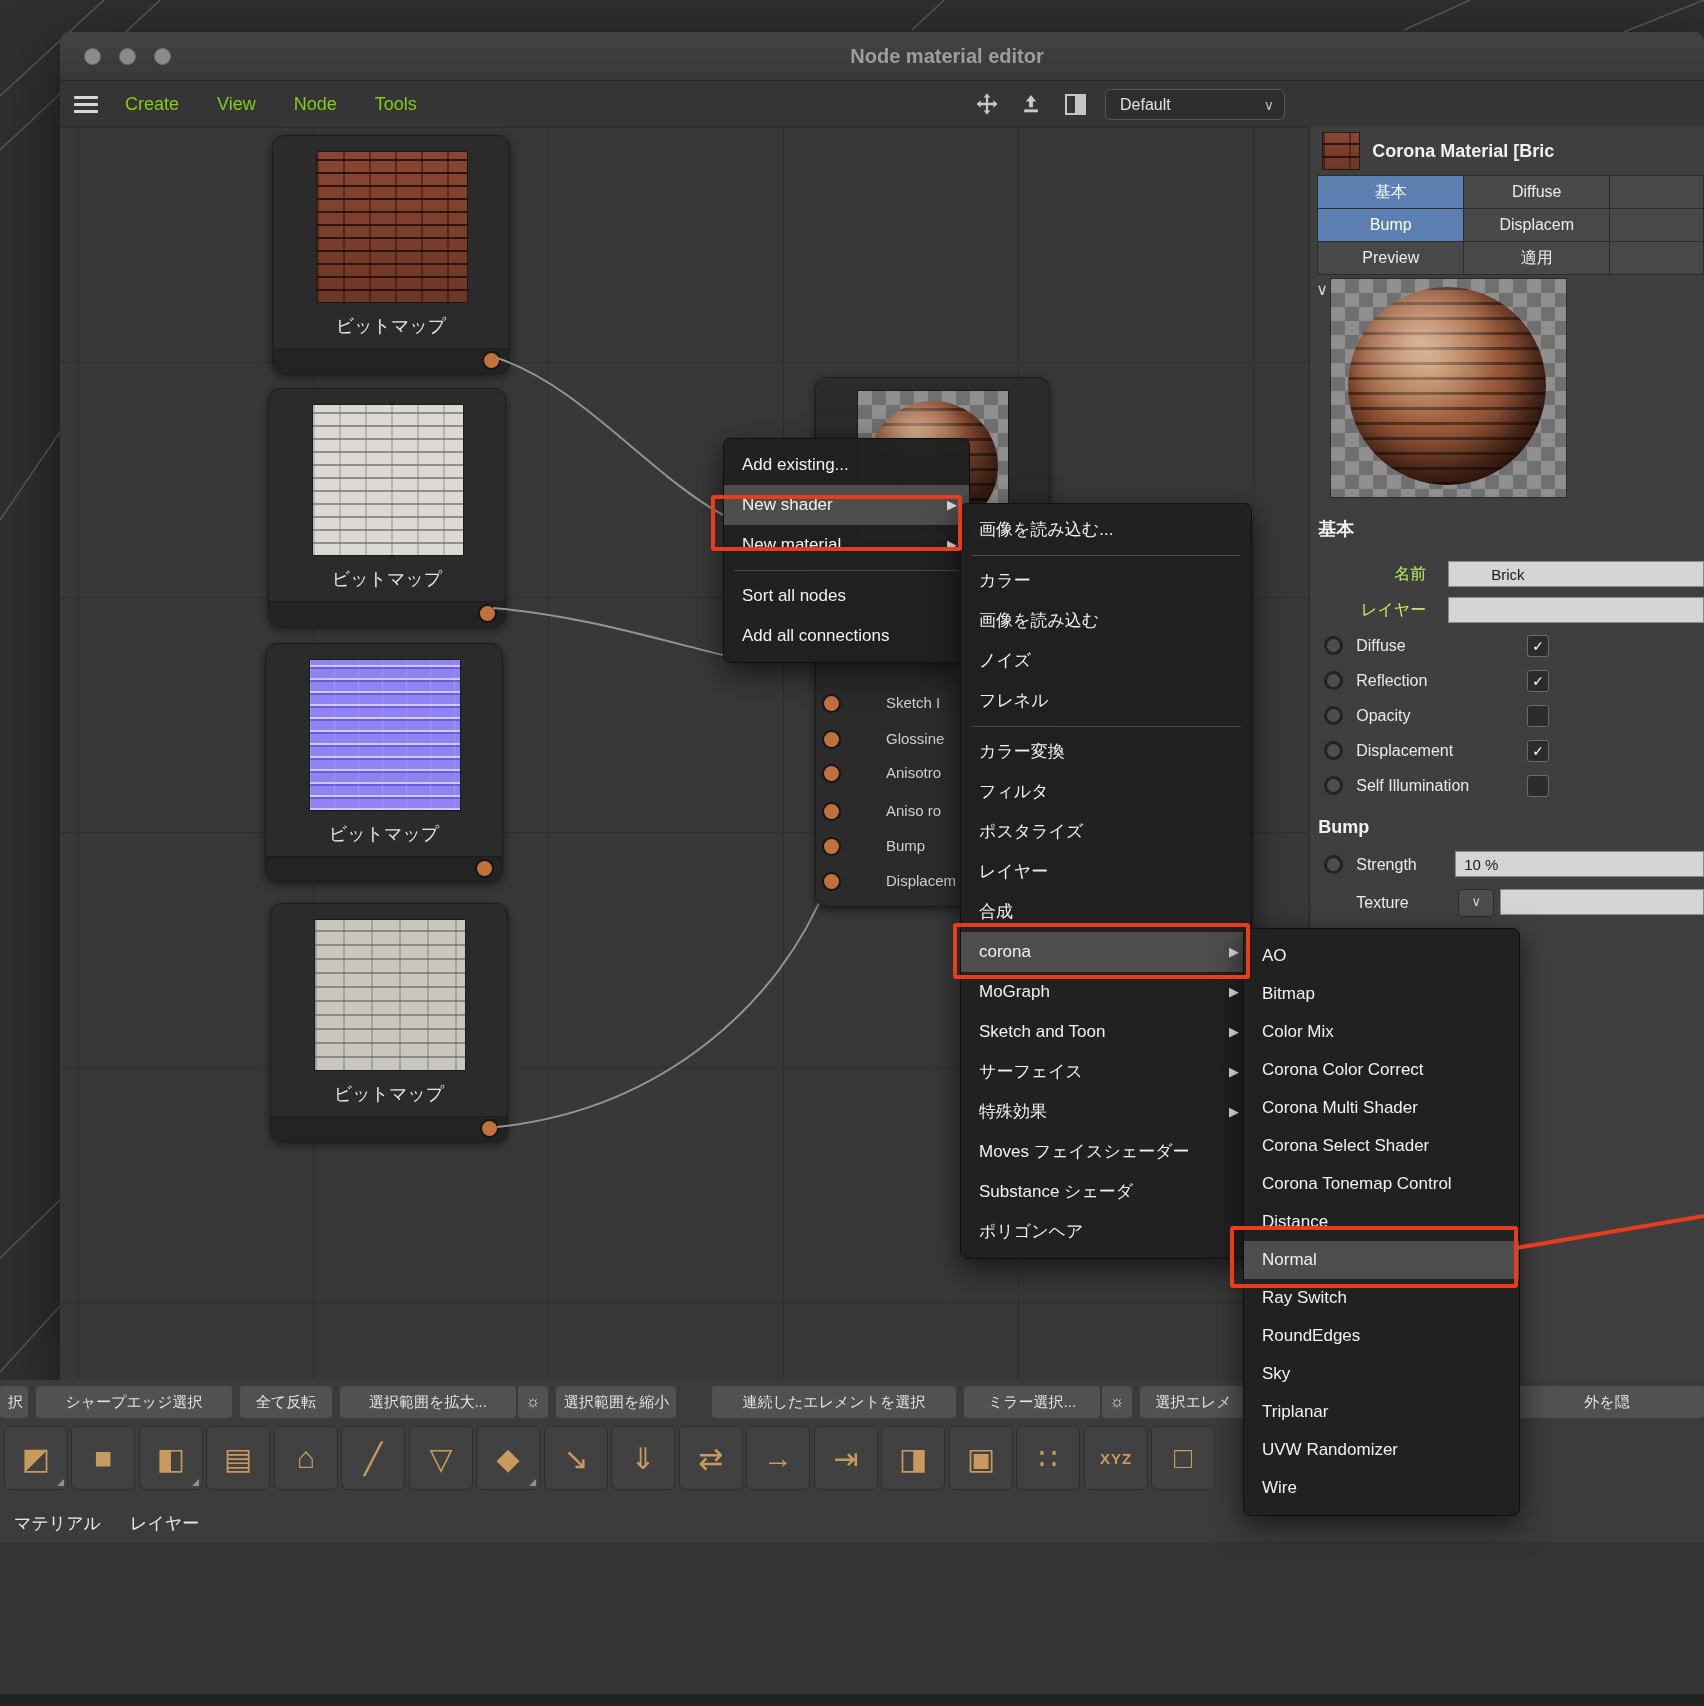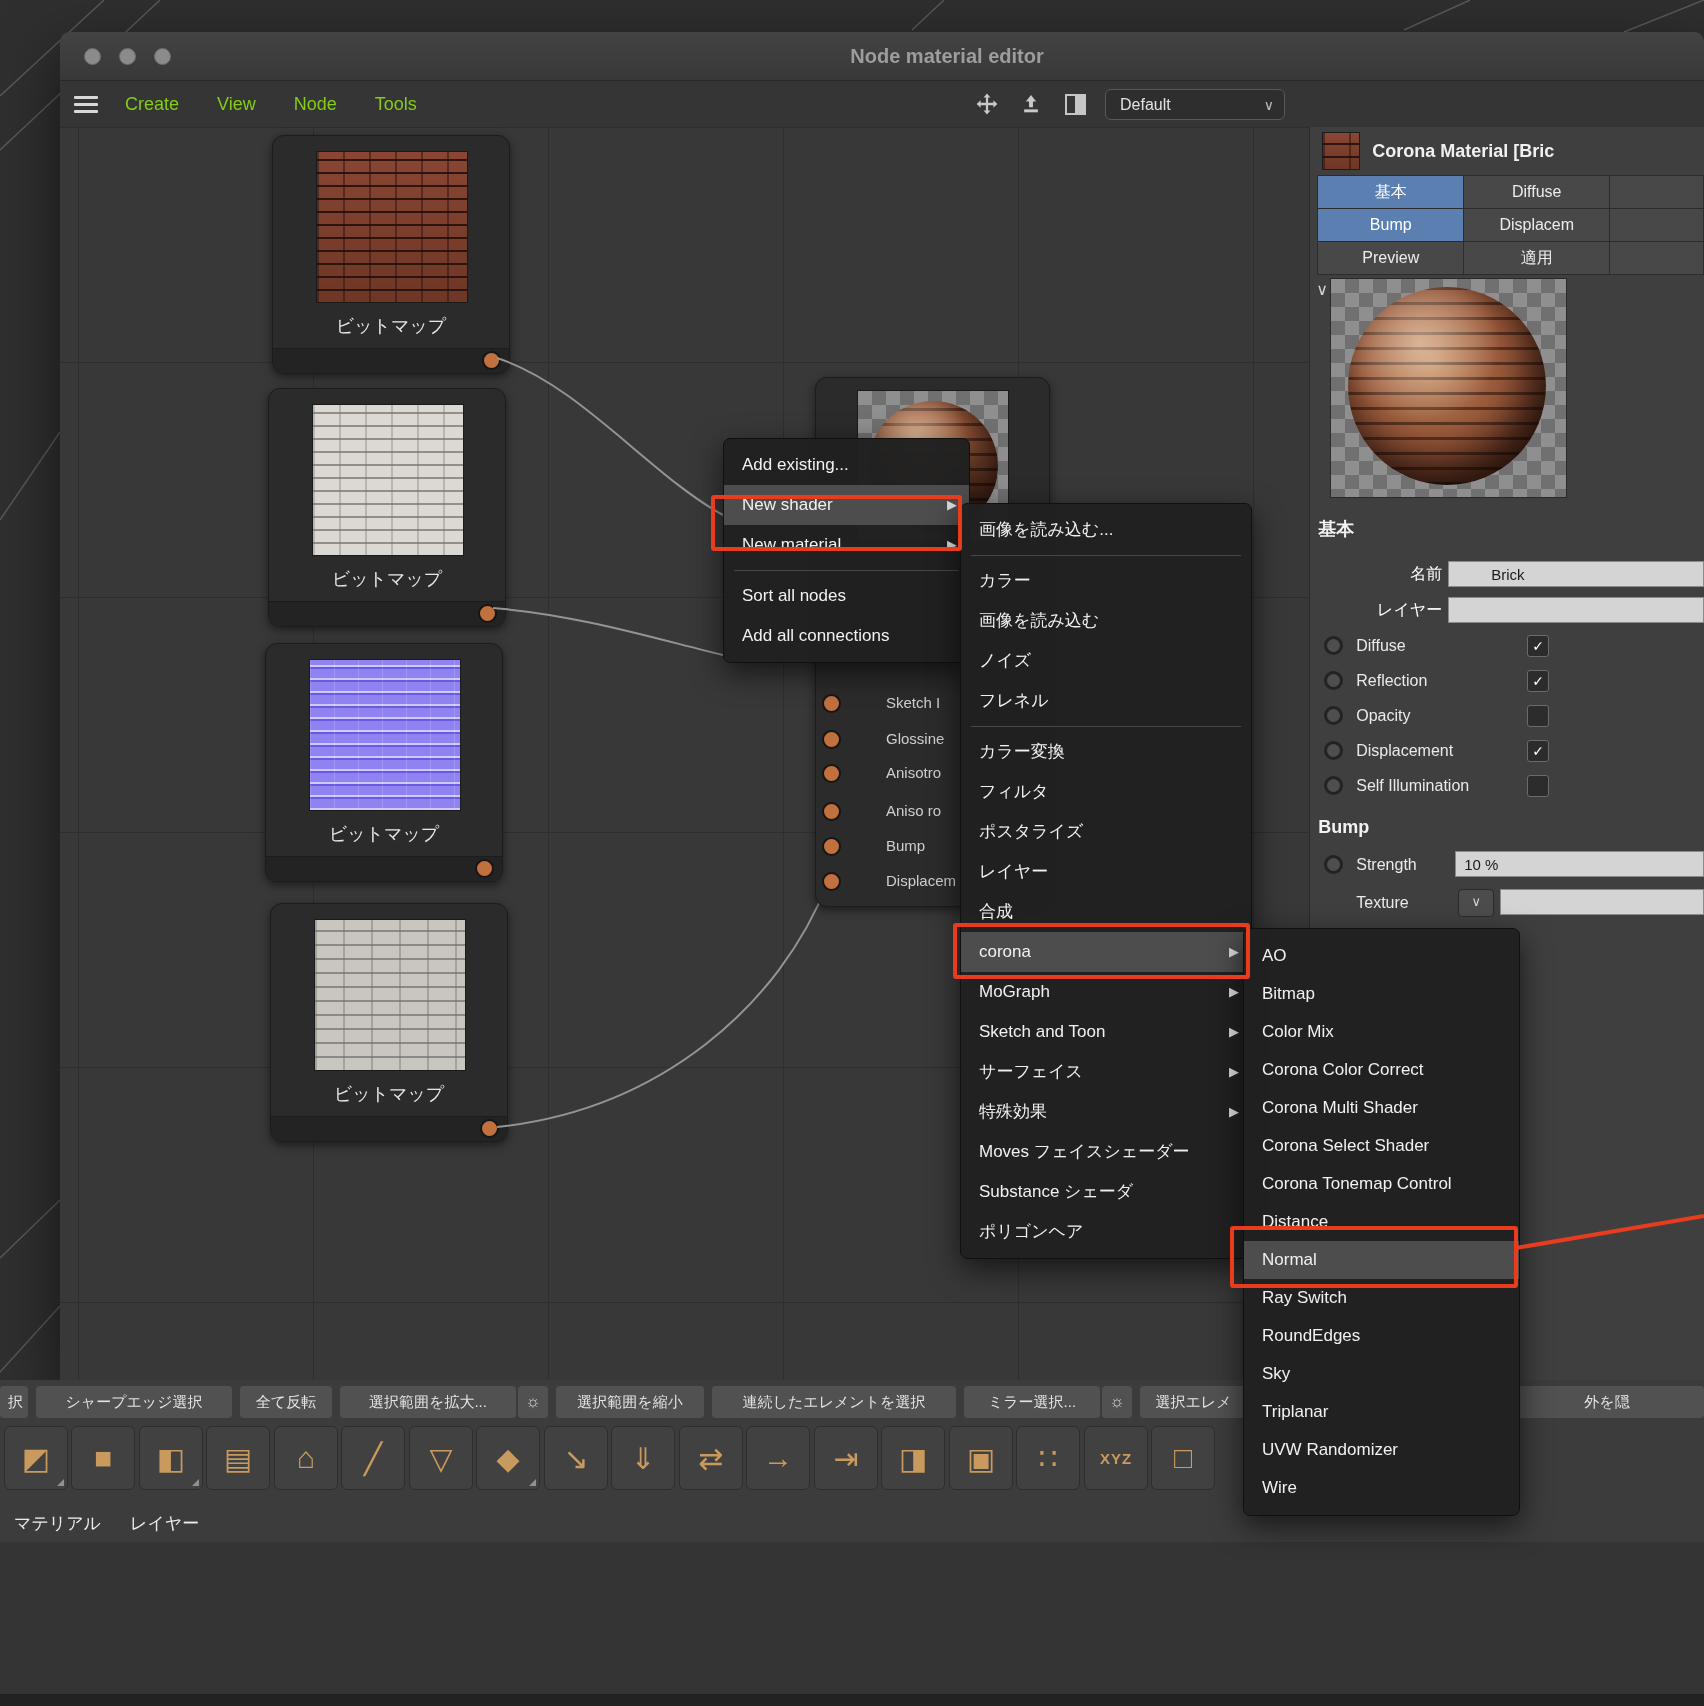--- a/index.html
+++ b/index.html
@@ -108,21 +108,21 @@
   #mat-title{font-size:18px;font-weight:bold;color:#f0f0f0;white-space:nowrap}
   #tabs{position:absolute;left:7px;top:48px;right:0;display:grid;grid-template-columns:145px 145px 1fr;
         grid-auto-rows:32px;gap:1px;background:#2c2c2c;border:1px solid #2c2c2c}
   .tab{background:#484848;color:#ececec;font-size:16px;display:flex;align-items:center;justify-content:center;white-space:nowrap}
   .tab.sel{background:#5a7fb0;color:#fff}
   .chev-small{position:absolute;left:6px;top:153px;color:#d2d2d2;font-size:16px;z-index:3}
   #preview{position:absolute;left:20px;top:151px;width:235px;height:218px;border:1px solid #2a2a2a}
   #preview .sphere{position:absolute;left:17px;top:8px;width:198px;height:198px}
   .sect{position:absolute;left:8px;font-size:18px;font-weight:bold;color:#f2f2f2}
   .prow{position:absolute;left:0;right:0;height:30px}
-  .plab{position:absolute;left:16px;width:128px;text-align:right;font-size:16px;color:#ffffff;line-height:28px;
+  .plab{position:absolute;left:0;width:128px;text-align:right;font-size:16px;color:#bef264;line-height:28px;
         padding-right:12px;box-sizing:border-box;white-space:nowrap}
   .pfield{position:absolute;top:1px;height:26px;background:#d4d4d4;border:1px solid #8a8a8a;color:#1b1b1b;
           font-size:15px;padding:0 8px;box-sizing:border-box;font-family:inherit}
   .kdot{position:absolute;left:14px;top:5px;width:13px;height:13px;border-radius:50%;background:#4e4e4e;border:3px solid #232323}
   .chlab{position:absolute;left:46px;line-height:30px;font-size:16px;color:#eaeaea;white-space:nowrap}
   .cb{position:absolute;left:217px;top:4px;width:20px;height:20px;background:#2c2c2c;border:1px solid #6b6b6b;
       border-radius:3px;text-align:center;line-height:20px;font-size:14px;color:#fff}
   .ddbtn{position:absolute;left:148px;top:1px;width:34px;height:26px;background:#4c4c4c;border:1px solid #2a2a2a;
          border-radius:4px;text-align:center;line-height:24px;color:#d5d5d5;font-size:13px}
 
@@ -348,21 +348,21 @@
     </div>
   </div>
 </div>
 
 <div id="bottom">
   <div class="bbtn" style="left:0;width:28px">択</div>
   <div class="bbtn" style="left:36px;width:196px">シャープエッジ選択</div>
   <div class="bbtn" style="left:240px;width:92px">全て反転</div>
   <div class="bbtn" style="left:340px;width:176px">選択範囲を拡大...</div>
   <div class="bbtn gear" style="left:518px">☼</div>
-  <div class="bbtn" style="left:556px;width:148px">選択範囲を縮小</div>
+  <div class="bbtn" style="left:556px;width:120px">選択範囲を縮小</div>
   <div class="bbtn" style="left:712px;width:244px">連続したエレメントを選択</div>
   <div class="bbtn" style="left:964px;width:136px">ミラー選択...</div>
   <div class="bbtn gear" style="left:1102px">☼</div>
   <div class="bbtn" style="left:1140px;width:107px">選択エレメ</div>
   <div class="bbtn" style="left:1510px;width:194px">外を隠</div>
 
   <div class="tile more" style="left:4px">◩</div>
   <div class="tile" style="left:71px">■</div>
   <div class="tile more" style="left:139px">◧</div>
   <div class="tile" style="left:206px">▤</div>

